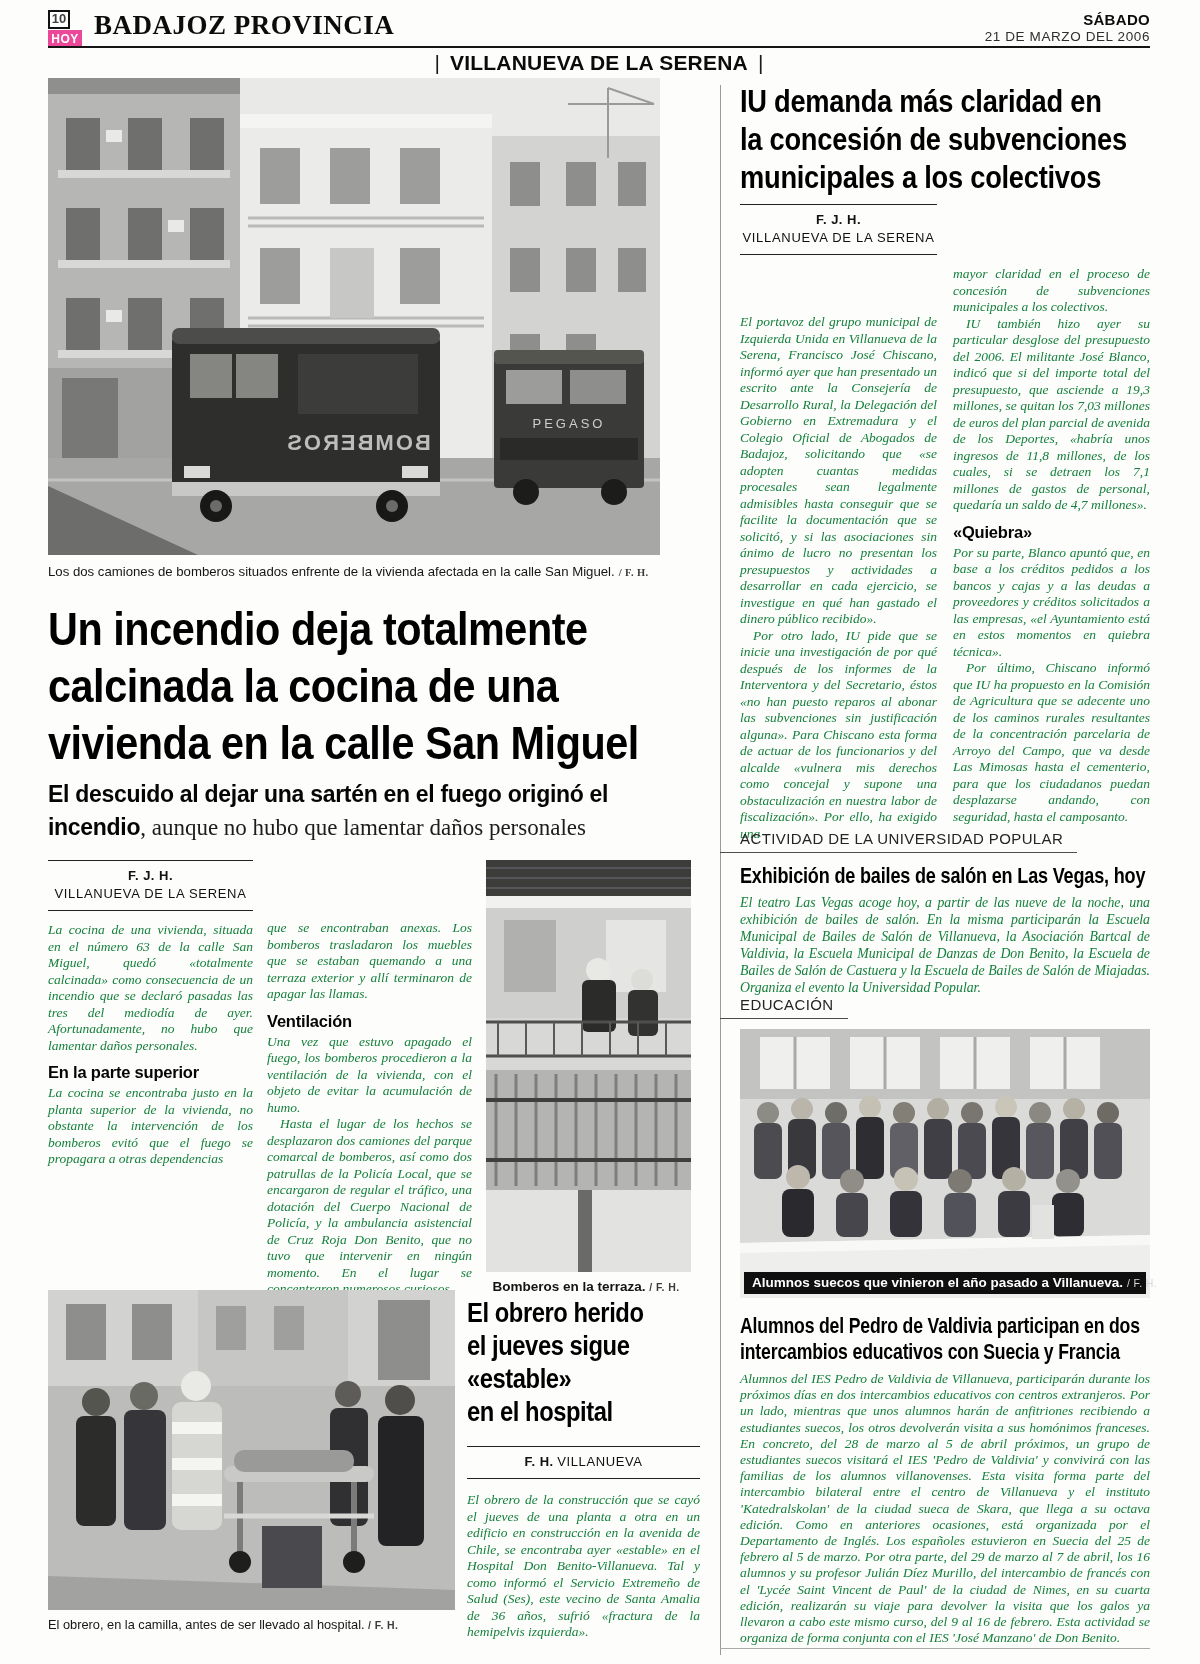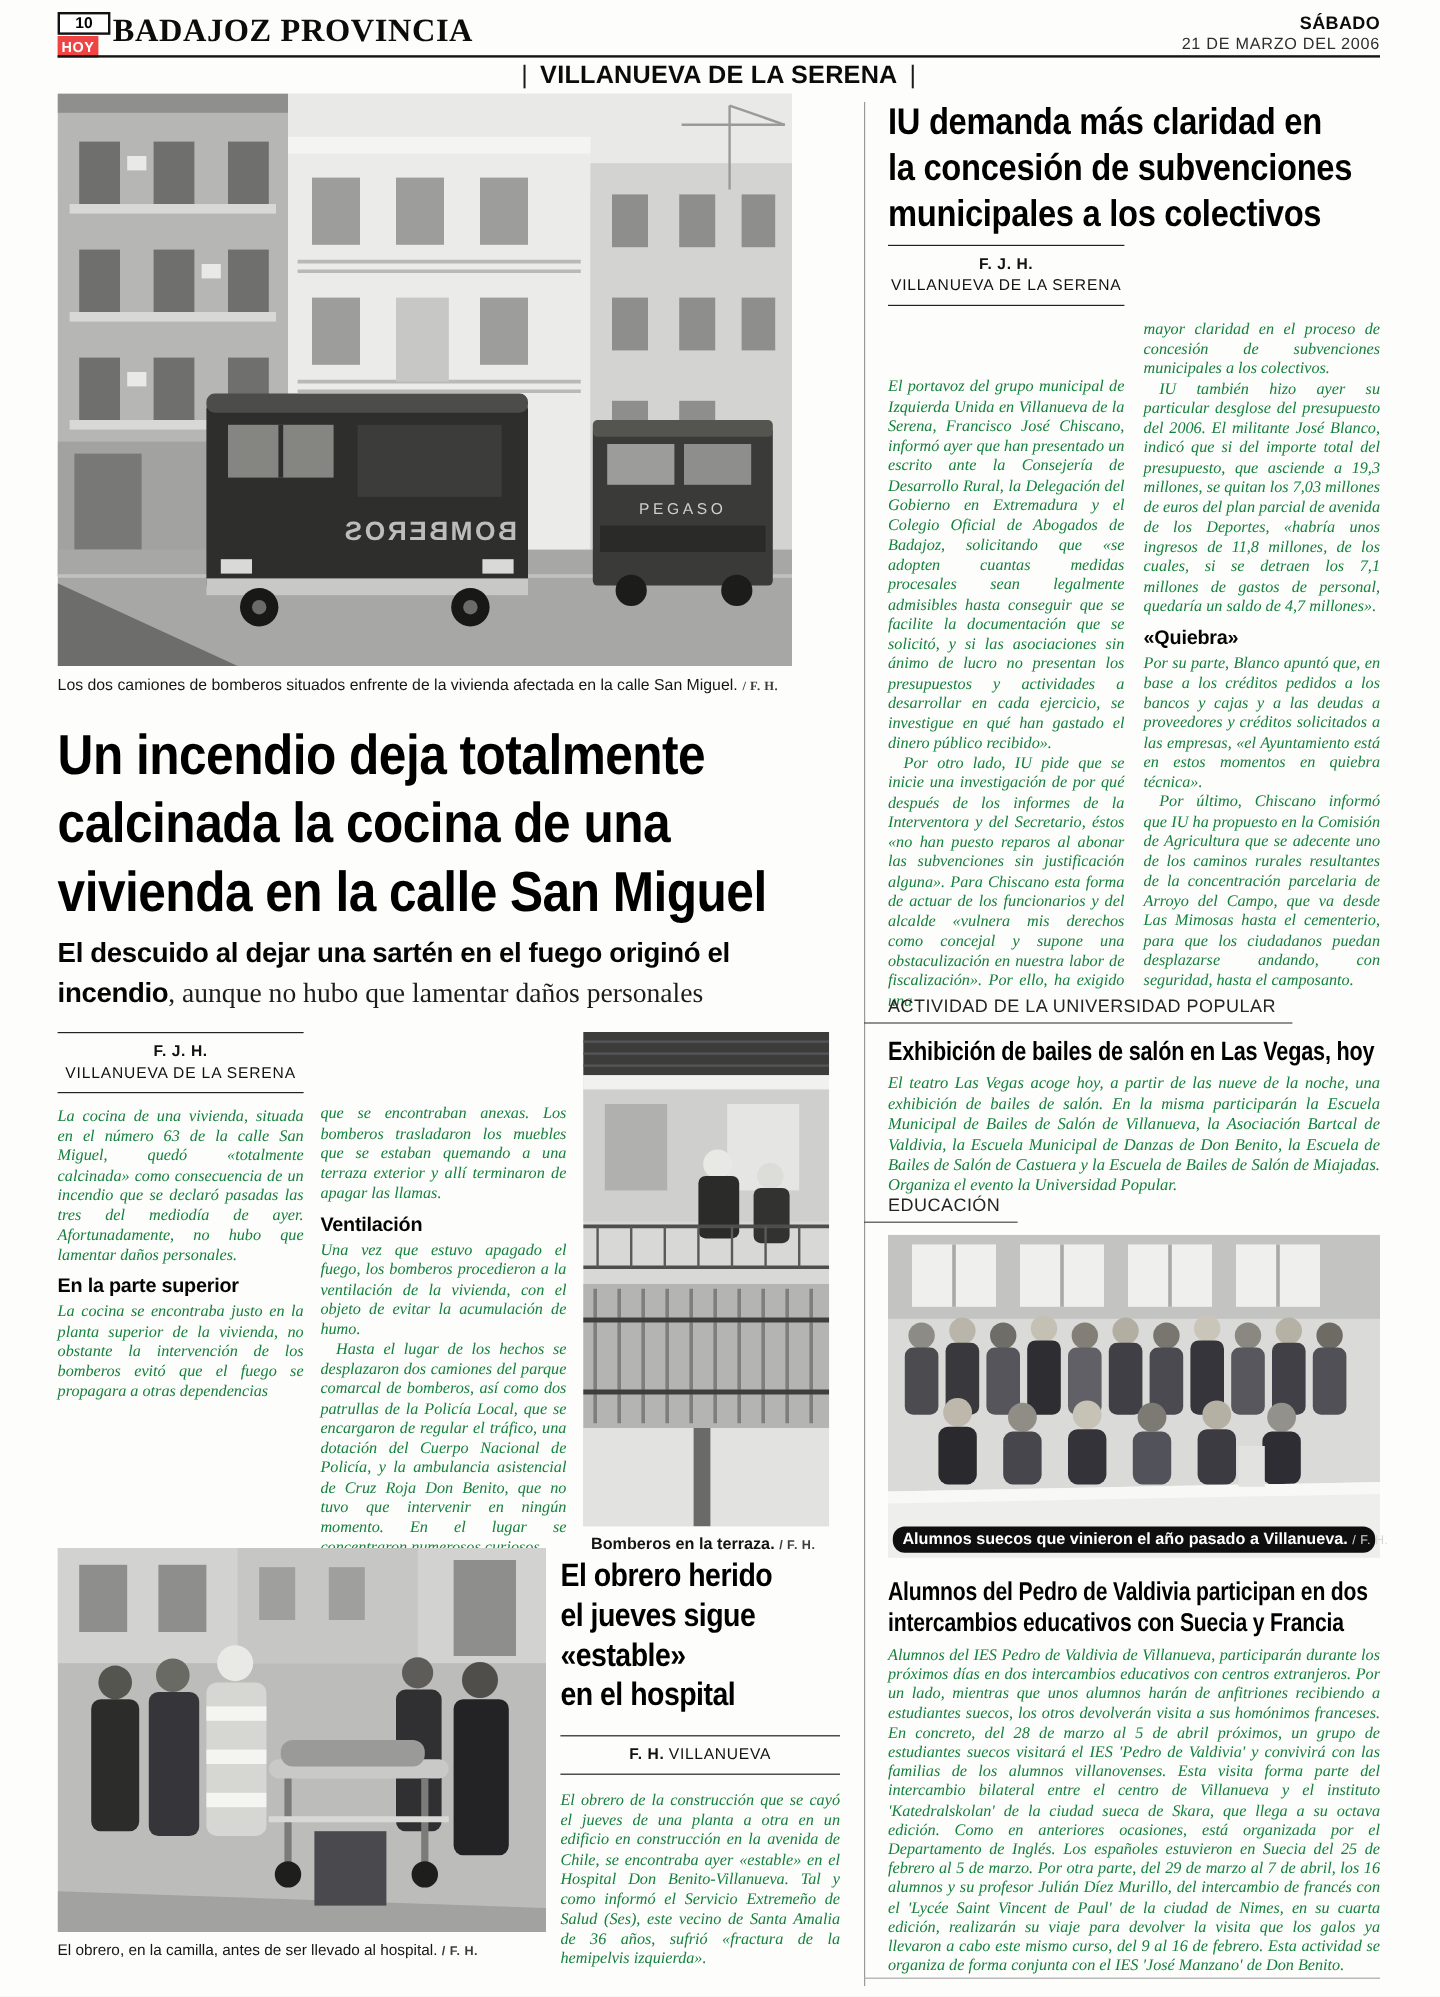--- a/index.html
+++ b/index.html
@@ -5,23 +5,23 @@
   * { box-sizing: border-box; }
   html,body { margin:0; padding:0; }
   body { width:1200px; background:#d9d9d7; font-family:"Liberation Serif", serif; }
   .page { position:relative; width:1200px; height:1664px; background:#fdfdfb; overflow:hidden; color:#141414; }
 
   .sans { font-family:"Liberation Sans", sans-serif; }
 
   
   .header { position:absolute; left:48px; top:8px; width:1102px; height:40px; }
   .brand-badge { position:absolute; left:0; top:2px; width:34px; }
-  .badge-num { width:44px; height:19px; border:2.5px solid #111; background:#fff; color:#000000;
+  .badge-num { width:22px; height:19px; border:2.5px solid #111; background:#fff; color:#404040;
                font:700 13px/14px "Liberation Sans", sans-serif; text-align:center; }
-  .badge-masthead { width:34px; height:18px; background:#ef4444; color:#fff; margin-top:1px;
+  .badge-masthead { width:34px; height:18px; background:#ec4899; color:#fff; margin-top:1px;
                font:700 12px/18px "Liberation Sans", sans-serif; text-align:center; letter-spacing:0.5px; }
   .section-title { position:absolute; left:46px; top:2px; font-family:"Liberation Serif", serif;
                font-weight:700; font-size:27px; letter-spacing:0.5px; color:#0c0c0c; }
   .dateblock { position:absolute; right:0; top:3px; text-align:right; font-family:"Liberation Sans", sans-serif; }
   .dateblock .day { font-weight:700; font-size:15px; color:#0c0c0c; letter-spacing:0.3px; }
   .dateblock .date { font-size:13.5px; color:#2e2e2e; letter-spacing:0.6px; margin-top:1px; }
   .header-rule { position:absolute; left:48px; top:46px; width:1102px; height:1.5px; background:#151515; }
   .subsection-row { position:absolute; left:48px; top:51px; width:1102px; text-align:center;
                font-family:"Liberation Sans", sans-serif; font-weight:700; font-size:21px;
                letter-spacing:0.2px; color:#0b0b0b; }
@@ -85,21 +85,21 @@
   .dance-sec { position:absolute; left:0; top:745px; width:410px; }
   .dance-headline { font-size:22px; line-height:27px; width:505px; transform:scaleX(0.82);
              margin-top:9px; white-space:nowrap; letter-spacing:-0.2px; }
   .dance-body { margin-top:5px; font-size:13.8px; line-height:17px; }
 
   .edu-sec { position:absolute; left:0; top:911px; width:410px; }
   .edu-photo-wrap { position:relative; margin-top:10px; width:410px; height:269px; }
   .edu-photo-wrap svg { display:block; width:410px; height:269px; }
   .photo-bar { position:absolute; left:4px; right:4px; bottom:4px; background:#0f0f0f; color:#fff;
              font-family:"Liberation Sans", sans-serif; font-weight:700; font-size:13.5px;
-             padding:3px 8px 4px; white-space:nowrap;border-radius:10px; }
+             padding:3px 8px 4px; white-space:nowrap; }
   .photo-bar .credit { color:#d8d8d8; font-weight:400; }
   .edu-headline { font-size:21.5px; line-height:26px; width:500px; transform:scaleX(0.82);
              margin-top:15px; letter-spacing:-0.2px; }
   .edu-body { margin-top:6px; font-size:13.5px; line-height:16.2px; }
   .bottom-rule { position:absolute; left:-20px; top:1563px; width:430px; height:1px; background:#a9a9a7; }
 </style>
 </head>
 <body>
 
 <div class="page">

